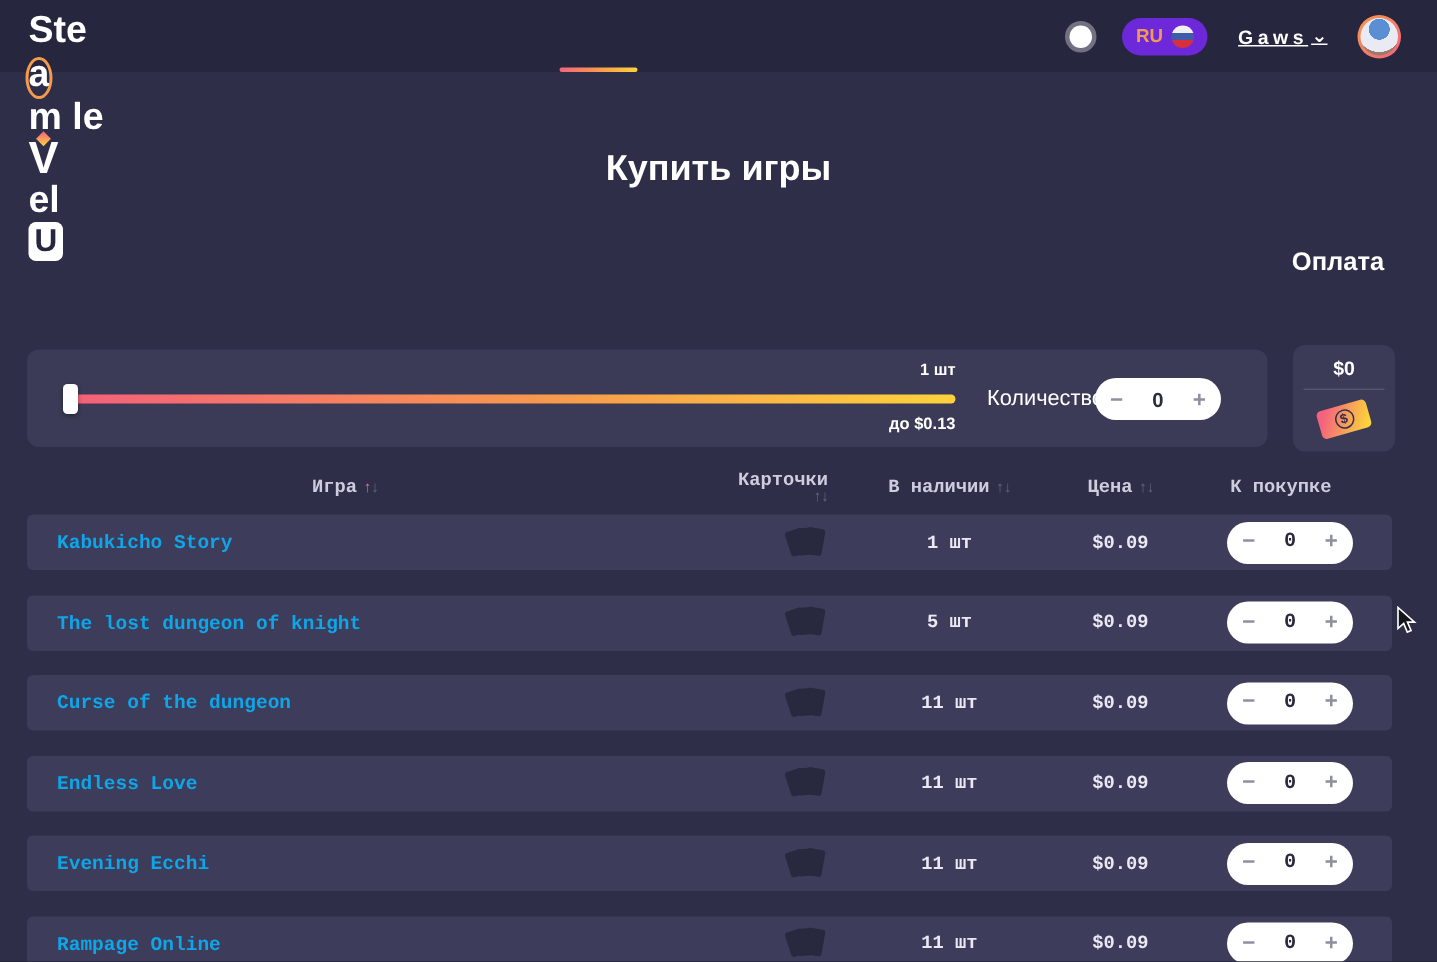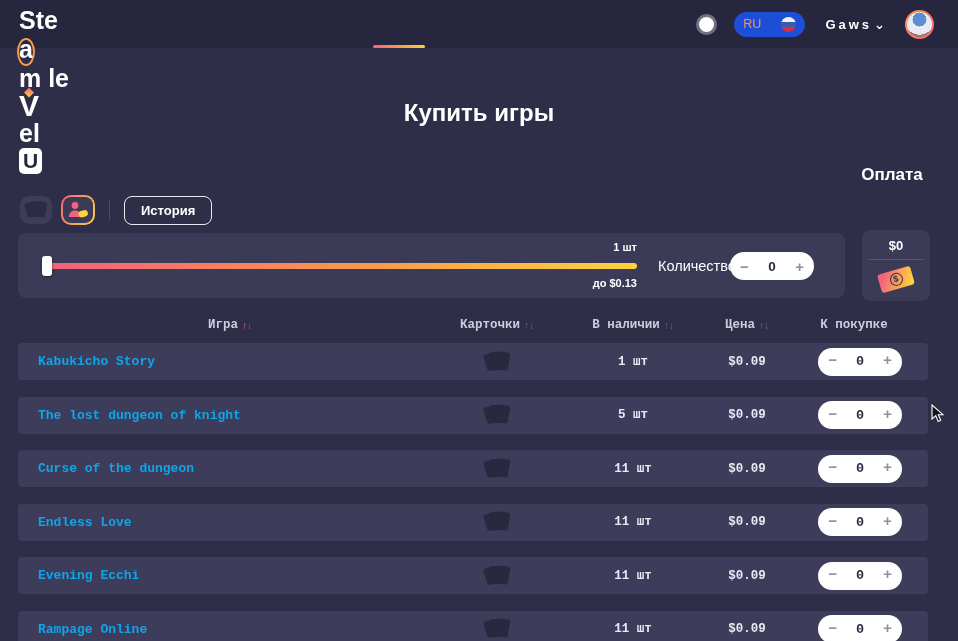--- a/index.html
+++ b/index.html
@@ -20,24 +20,24 @@
   .logo-u { background:#fff; color:#26263f; border-radius:5px; padding:0 4px; margin-left:3px; font-size:21px; line-height:26px; }
 
   .mainnav { position:absolute; left:220px; top:0; height:48px; display:flex; align-items:center; gap:24px; }
   .nav-item { display:flex; align-items:center; gap:8px; font-size:13.5px; font-weight:700; color:#f2f2f7; cursor:pointer; }
   .nav-divider { width:1px; height:22px; background:#4a4a66; }
   .nav-underline { position:absolute; left:373px; bottom:0; width:52px; height:3px; border-radius:2px;
     background:linear-gradient(90deg,#f4637d,#f79a4d,#fdd23c); }
 
   .topbar-right { position:absolute; right:24px; top:0; height:48px; display:flex; align-items:center; gap:20px; }
   .theme-toggle { width:15px; height:15px; border-radius:50%; background:#fff; box-shadow:0 0 0 3px rgba(255,255,255,.35); cursor:pointer; }
-  .lang-pill { display:flex; align-items:center; gap:20px; background:#1d4ed8; border-radius:13px; padding:5px 9px;
-    font-size:12.5px; font-weight:400; color:#f39a52; cursor:pointer; }
+  .lang-pill { display:flex; align-items:center; gap:6px; background:#6d28d9; border-radius:13px; padding:5px 9px;
+    font-size:12.5px; font-weight:700; color:#f39a52; cursor:pointer; }
   .flag { width:15px; height:15px; border-radius:50%; background:linear-gradient(#f0f0f3 33%,#3f5ba9 33% 66%,#d6303c 66%); }
-  .user { display:flex; align-items:flex-end; font-size:13px; font-weight:700; letter-spacing:3px; cursor:pointer; }
+  .user { display:flex; align-items:flex-end; font-size:13px; font-weight:700; letter-spacing:3px; cursor:pointer;text-decoration:underline; }
   .chev { font-size:13px; letter-spacing:0; margin:-7px 0 0 2px; }
   .avatar { width:29px; height:29px; border-radius:50%; padding:2px; background:linear-gradient(135deg,#f79a4d,#f4637d); cursor:pointer; }
   .avatar i { display:block; width:100%; height:100%; border-radius:50%;
     background:radial-gradient(circle at 50% 30%,#5b8fd4 0 32%,#e9eaf3 33% 70%,#9a7a68 71%); }
 
   
   .page-title { position:absolute; top:99px; left:0; width:100%; text-align:center; font-size:24px; font-weight:600; margin:0; }
   .payment-title { position:absolute; top:165px; left:852px; width:80px; text-align:center; font-size:17px; font-weight:600; }
 
   
@@ -70,21 +70,21 @@
   .money-icon { width:34px; height:19px; margin:10px auto 0; border-radius:3px; transform:rotate(-16deg);
     background:linear-gradient(120deg,#f4637d 15%,#fdd23c 90%); display:flex; align-items:center; justify-content:center; }
   .dollar-circle { width:13px; height:13px; border:1.5px solid #30304c; border-radius:50%; color:#30304c; font-size:9px; font-weight:700; line-height:10px; }
 
   
   .gtable { position:absolute; left:18px; top:312px; width:910px; }
   .thead { display:flex; align-items:center; height:26px; margin-bottom:5px; color:#cdcdde; font-size:12.5px; font-weight:600; }
   .trow  { display:flex; align-items:center; height:37px; background:#3d3d5b; border-radius:4px; margin-bottom:16.5px; cursor:pointer; }
   .c { display:flex; align-items:flex-end; justify-content:center;font-family:Liberation Mono, monospace; }
   .c-game  { width:424px; }
-  .c-cards { width:110px; }
+  .c-cards { width:110px;flex-direction:column; }
   .c-stock { width:162px; }
   .c-price { width:66px; }
   .c-buy   { width:148px; }
   .trow .c-game { justify-content:flex-start; padding-left:20px; font-size:13px; font-weight:600; color:#0ea5e9; }
   .trow .c-stock, .trow .c-price { font-size:12.5px; font-weight:600; color:#e8e9f2; }
   .trow .stepper { margin-left:12px; }
   .sort { display:inline-flex; margin-left:4px; font-size:10px; letter-spacing:-1px; }
   .sort i { font-style:normal; color:rgba(255,255,255,.25); }
   .sort i.on { color:#f4637d; }
 
@@ -120,40 +120,20 @@
           <i></i>
         </span>
     </div>
 
     <span class="nav-underline"></span>
   </header>
 
   <h1 class="page-title">Купить игры</h1>
   <div class="payment-title">Оплата</div>
 
-  <div class="filter-row">
-    <button class="icon-btn">
-      <svg width="26" height="22" viewBox="0 0 30 26">
-        <g fill="#2b2b45">
-          <rect x="3" y="4" width="12" height="17" rx="2" transform="rotate(-18 9 12)"></rect>
-          <rect x="9" y="3" width="12" height="18" rx="2" transform="rotate(-4 15 12)"></rect>
-          <rect x="15" y="3" width="12" height="18" rx="2" transform="rotate(10 21 12)"></rect>
-        </g>
-      </svg>
-    </button>
-    <button class="icon-btn active">
-      <svg width="22" height="20" viewBox="0 0 22 20">
-        <circle cx="8" cy="5.5" r="3.4" fill="#f4637d"></circle>
-        <path d="M2 17 C2 12.5 5 10.5 8 10.5 C11 10.5 14 12.5 14 17 Z" fill="#f4637d"></path>
-        <rect x="11.5" y="10.5" width="9.5" height="6.5" rx="3.2" fill="#fdd23c" transform="rotate(-14 16 14)"></rect>
-      </svg>
-    </button>
-    <span class="v-divider"></span>
-    <button class="history-btn">История</button>
-  </div>
 
   <section class="slider-card">
     <div class="slider-max">1 шт</div>
     <div class="track">
       <span class="handle"></span>
     </div>
     <div class="slider-price">до $0.13</div>
     <span class="qty-label">Количество:</span>
     <div class="stepper">
       <button class="st-btn">−</button>

